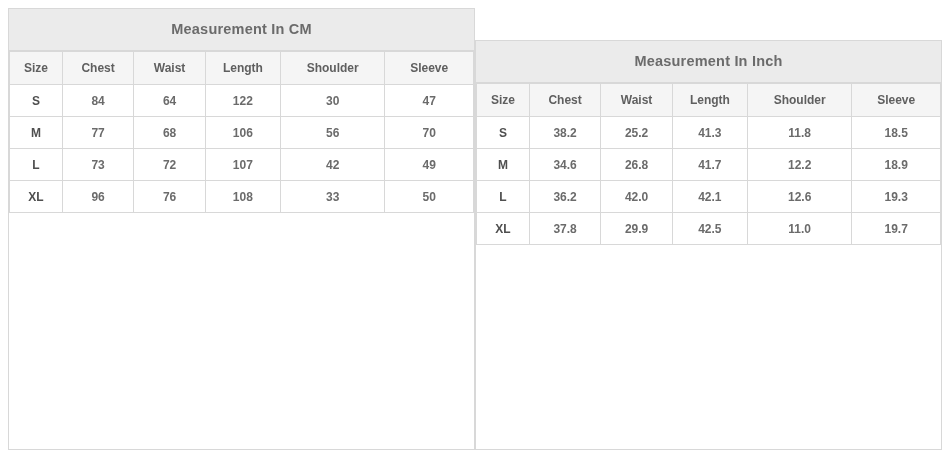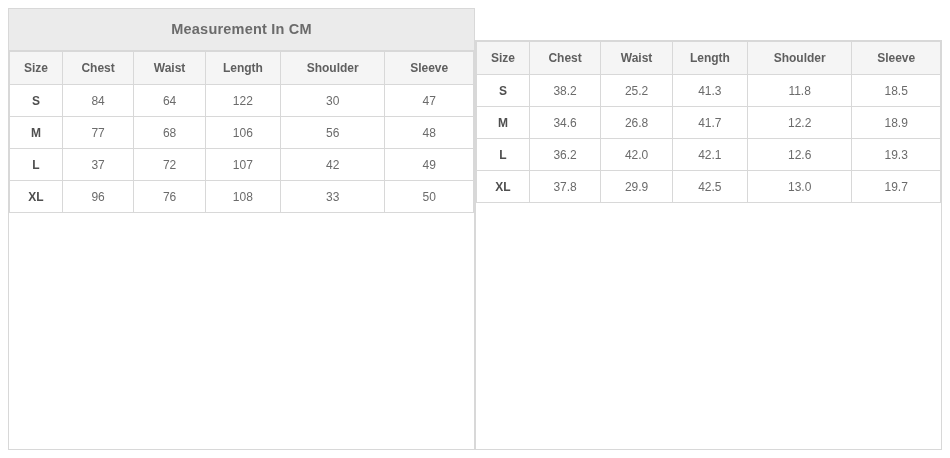--- a/index.html
+++ b/index.html
@@ -50,21 +50,21 @@
     table-layout: fixed;
   }
   table.size-table th,
   table.size-table td {
     border: 1px solid #d8d8d8;
     text-align: center;
     font-size: 12px;
     color: #6b6b6b;
     height: 31px;
     padding: 0;
-    font-weight: normal;
+    font-weight: bold;
   }
   table.size-table thead th {
     background: #f5f5f5;
     font-weight: bold;
     color: #5f5f5f;
     font-size: 12px;
     height: 32px;
   }
   table.size-table tbody td:first-child {
     font-weight: bold;
@@ -115,43 +115,44 @@
           <td>122</td>
           <td>30</td>
           <td>47</td>
         </tr>
         <tr>
           <td>M</td>
           <td>77</td>
           <td>68</td>
           <td>106</td>
           <td>56</td>
-          <td>48</td>
+          <td>70</td>
         </tr>
         <tr>
           <td>L</td>
-          <td>37</td>
+          <td>73</td>
           <td>72</td>
           <td>107</td>
           <td>42</td>
           <td>49</td>
         </tr>
         <tr>
           <td>XL</td>
           <td>96</td>
           <td>76</td>
           <td>108</td>
           <td>33</td>
           <td>50</td>
         </tr>
       </tbody>
     </table>
   </div>
 
   <div class="table-block second">
+    <div class="table-title">Measurement In Inch</div>
     <table class="size-table">
       <colgroup>
         <col class="c-size">
           <col class="c-chest">
           <col class="c-waist">
         <col class="c-length">
           <col class="c-shoulder">
           <col class="c-sleeve">
       </colgroup>
       <thead>
@@ -187,20 +188,20 @@
           <td>42.0</td>
           <td>42.1</td>
           <td>12.6</td>
           <td>19.3</td>
         </tr>
         <tr>
           <td>XL</td>
           <td>37.8</td>
           <td>29.9</td>
           <td>42.5</td>
-          <td>13.0</td>
+          <td>11.0</td>
           <td>19.7</td>
         </tr>
       </tbody>
     </table>
   </div>
 
 </div>
 
 </body></html>

